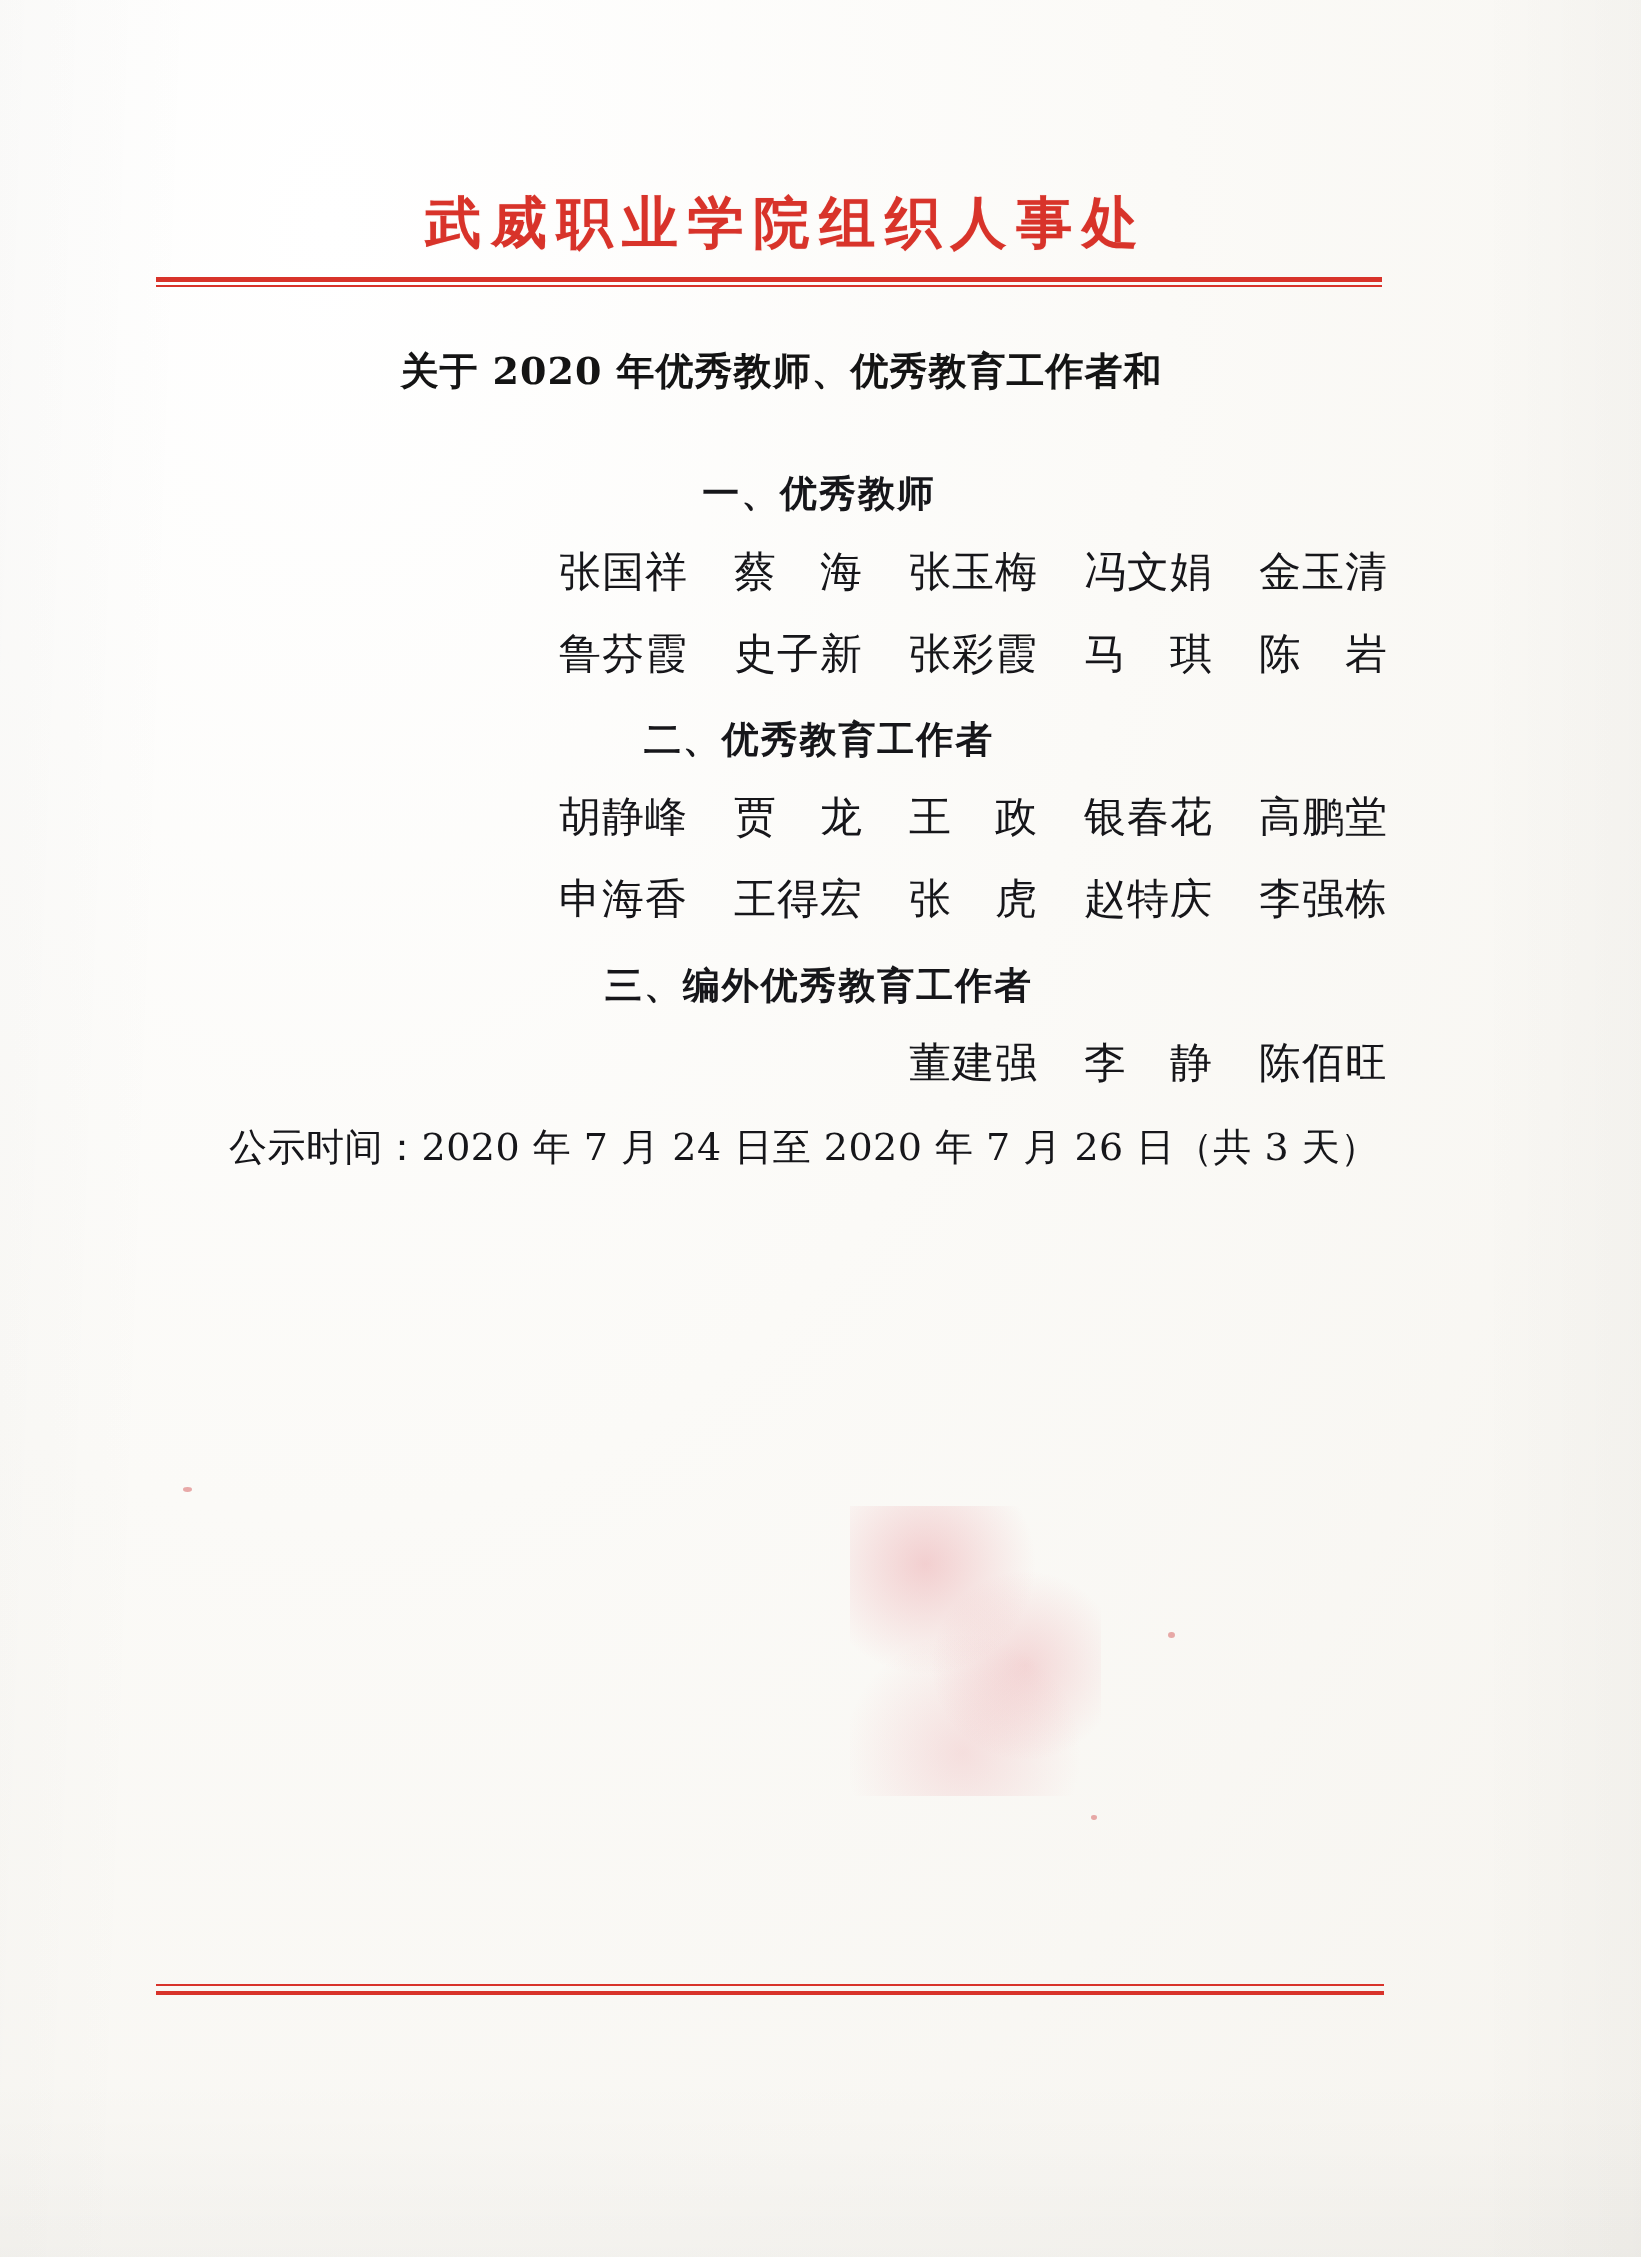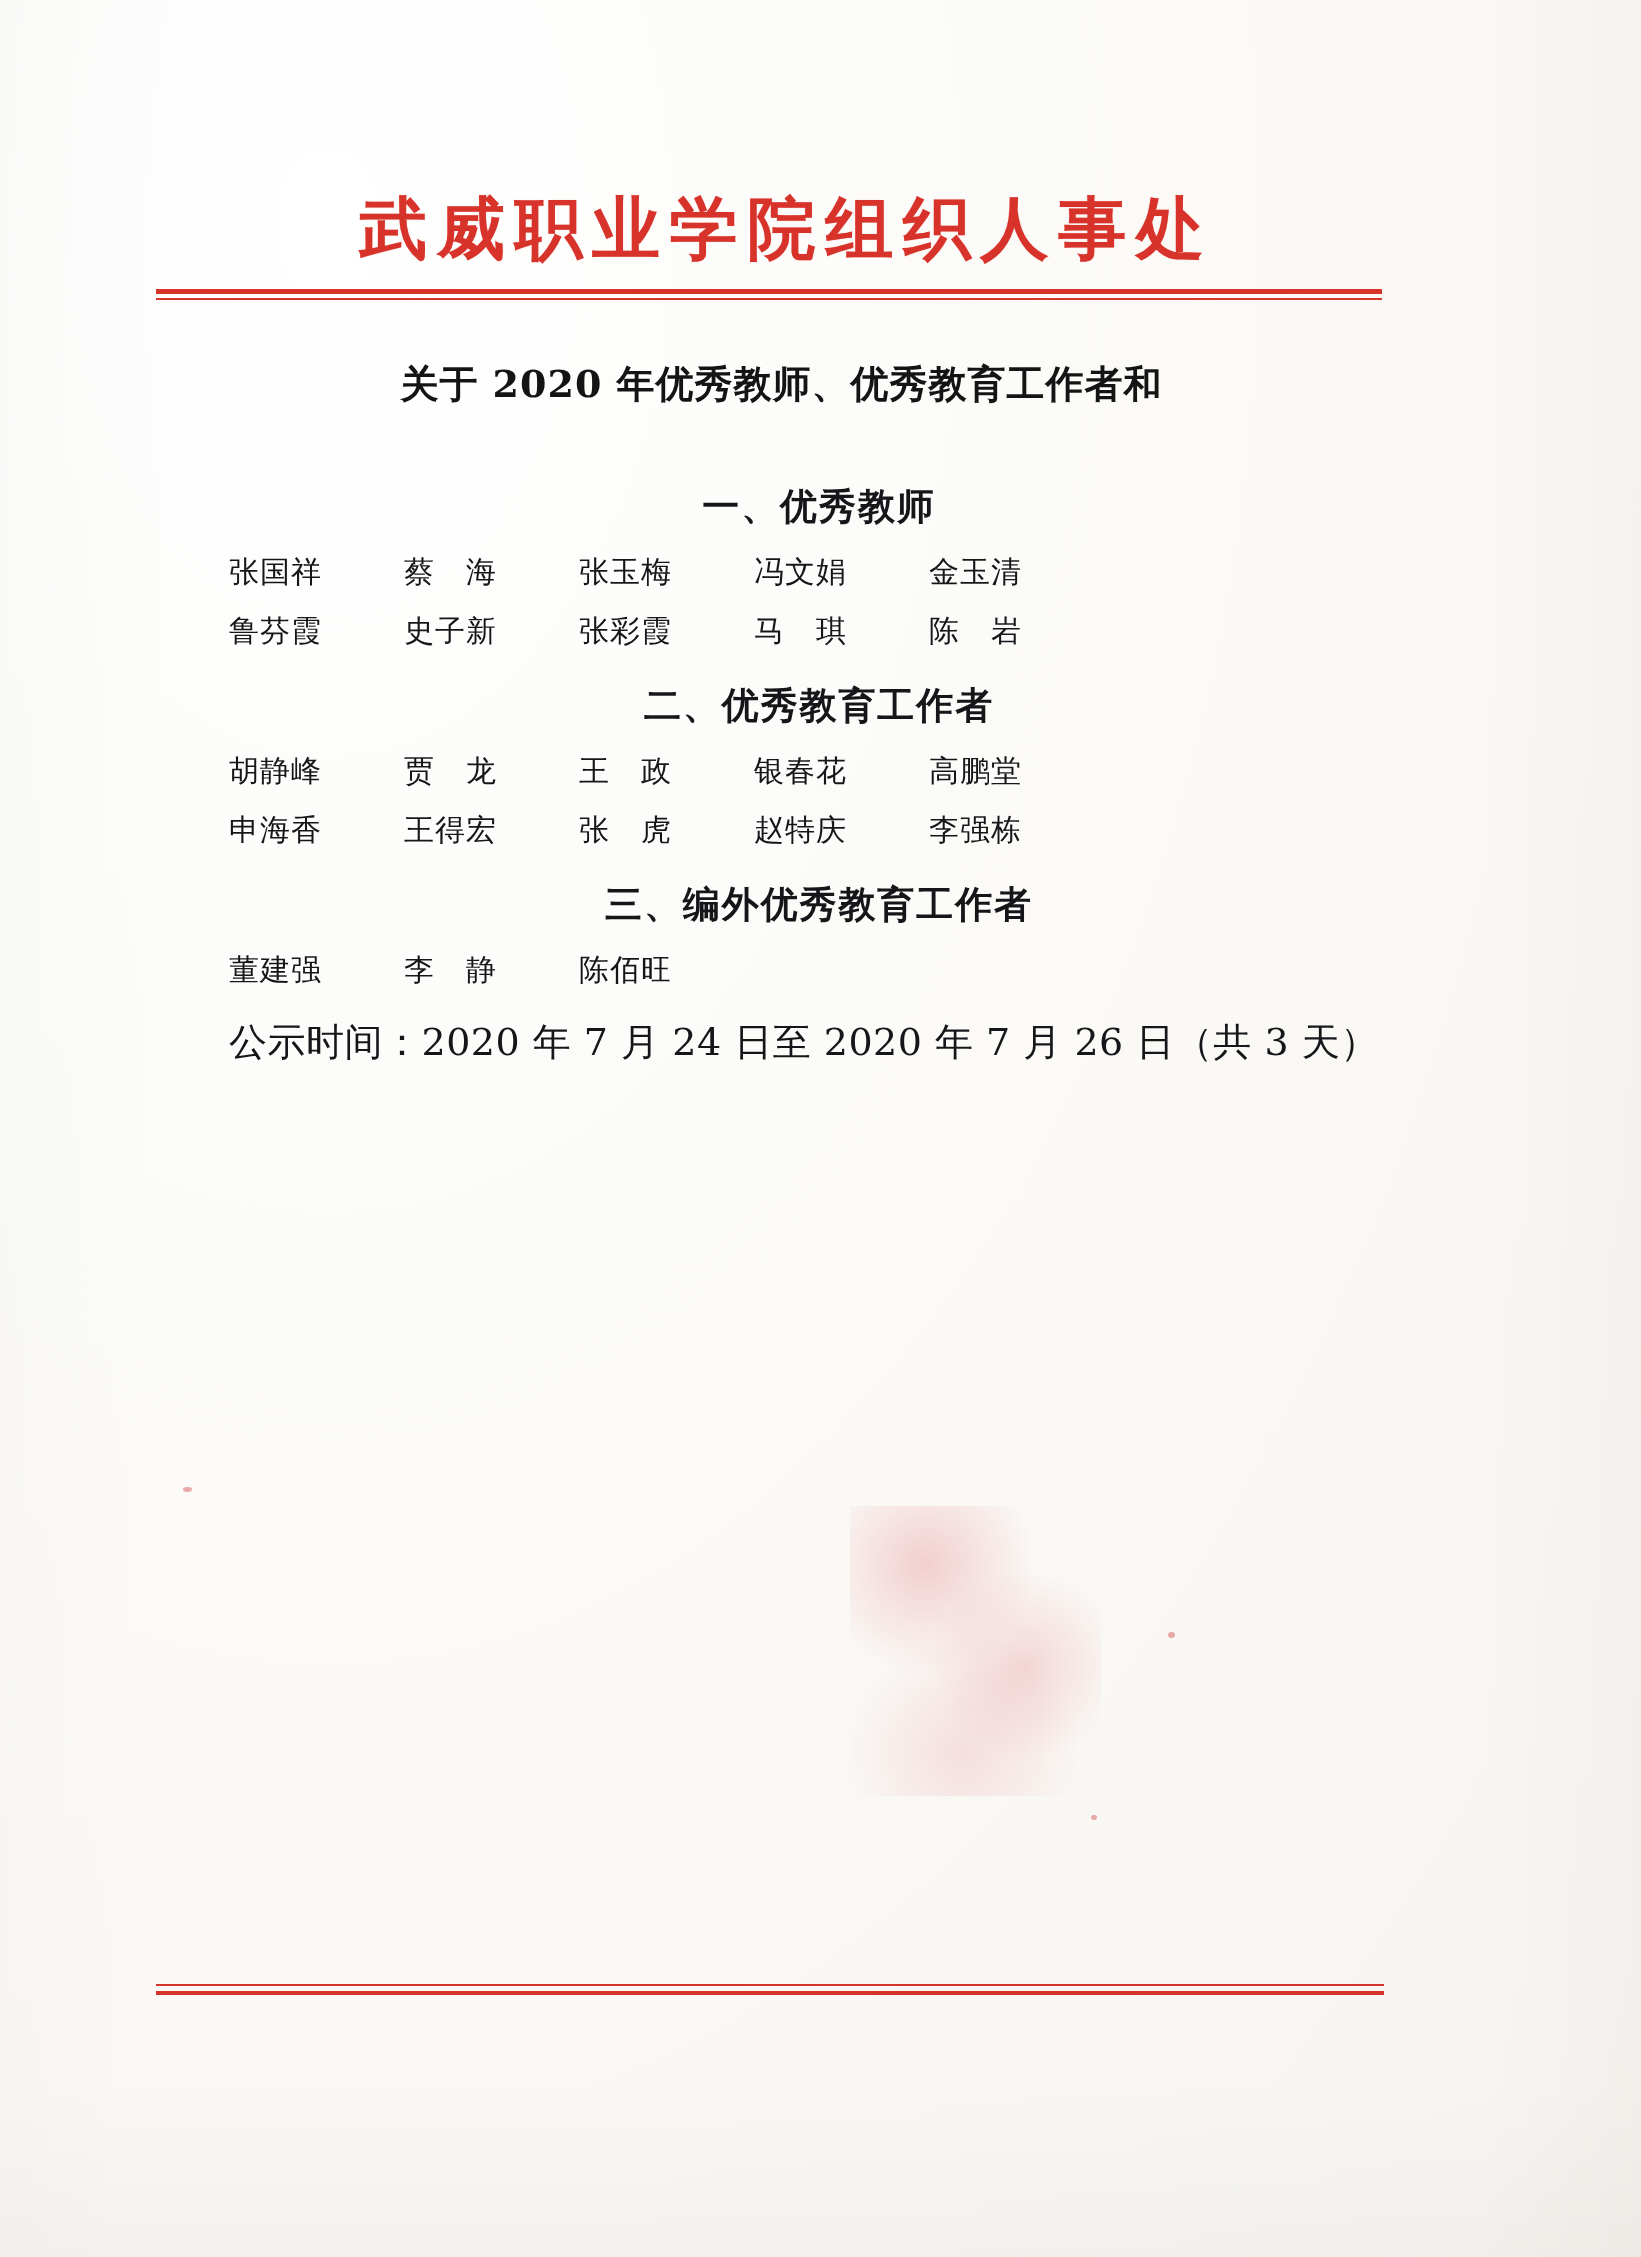--- a/index.html
+++ b/index.html
@@ -36,21 +36,21 @@
     top: 0;
     width: 1255px;
     height: 2257px;
   }
   .masthead {
     margin-top: 193px;
     text-align: center;
     color: #d8332a;
     font-family: "DejaVu Serif", "Liberation Serif", serif;
     font-weight: bold;
-    font-size: 68px;
+    font-size: 56px;
     letter-spacing: 9.7px;
     line-height: 1.05;
     text-shadow: 0 0 1px rgba(216,51,42,0.35);
     padding-left: 9.7px;
   }
   .rule-double {
     margin-top: 25px;
     width: 1226px;
     margin-left: 1.9px;
   }
@@ -90,22 +90,23 @@
     margin-top: 9.7px;
     font-weight: bold;
     font-family: "DejaVu Sans", "Liberation Sans", sans-serif;
     font-size: 37px;
     padding-left: 75px;
     letter-spacing: 1.9px;
     text-align: center;
   }
   .name-row {
     padding-left: 75px;
-    font-size: 30px;
+    font-size: 42px;
     letter-spacing: 1px;
+    text-align: right;
   }
   .name-row .nm {
     display: inline-block;
     min-width: 154px;
     margin-right: 21px;
   }
   .notice-time {
     margin-top: 5.8px;
     font-size: 38px;
     text-align: justify;

